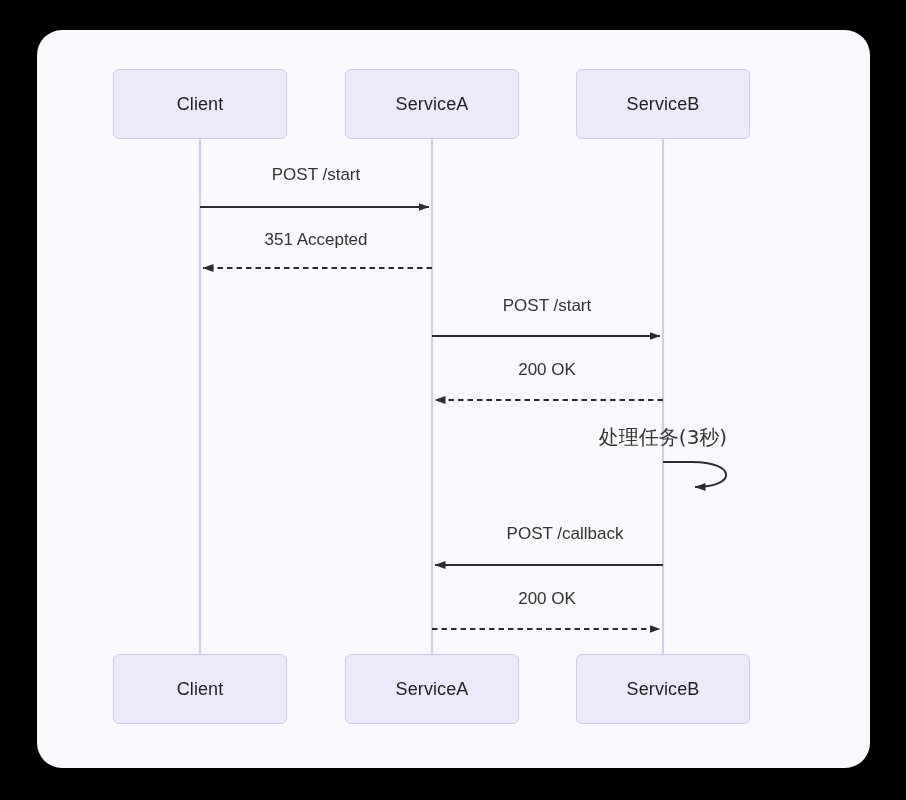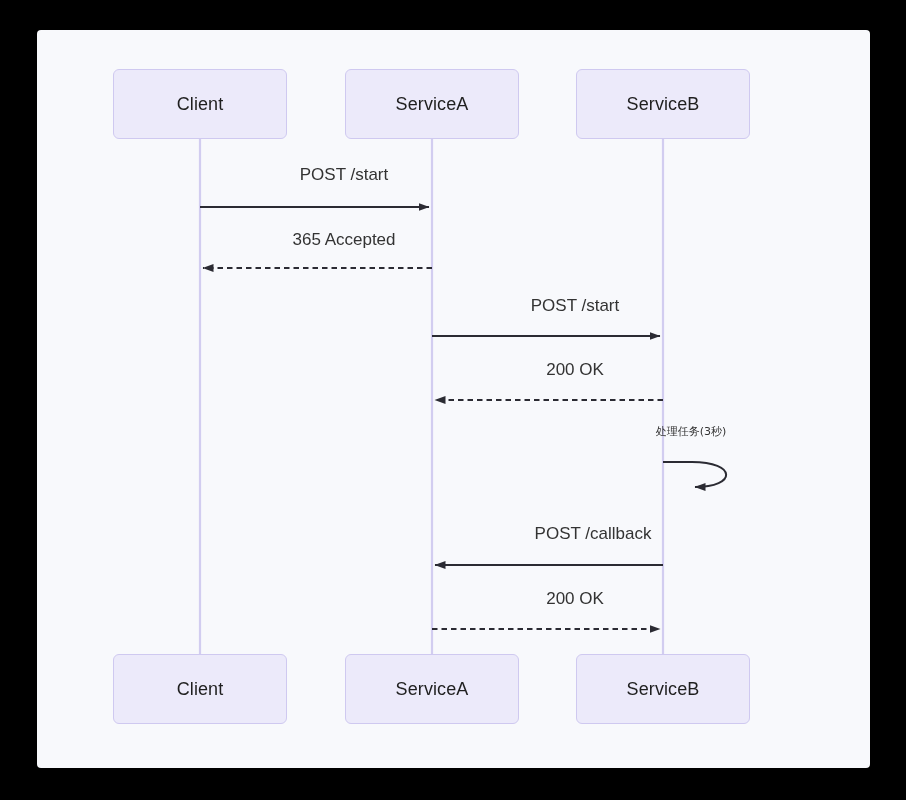--- a/index.html
+++ b/index.html
@@ -17,21 +17,21 @@
     height: 800px;
     background: #000000;
   }
   #card {
     position: absolute;
     left: 37px;
     top: 30px;
     width: 833px;
     height: 738px;
     background: #F8F9FC;
-    border-radius: 4px;
+    border-radius: 25px;
     overflow: hidden;
   }
   #diagram {
     position: absolute;
     left: 0;
     top: 0;
     width: 833px;
     height: 738px;
   }
   .svg-layer {
@@ -57,25 +57,24 @@
     white-space: nowrap;
   }
   .msg-label {
     position: absolute;
     font-size: 17px;
     color: #333333;
     font-family: "Liberation Sans", "DejaVu Sans", sans-serif;
     white-space: nowrap;
     transform: translateX(-50%);
     text-align: center;
-    margin-left: 28px;
   }
   .msg-label.cjk {
     font-family: "DejaVu Sans", "Liberation Sans", sans-serif;
-    font-size: 11px;
+    font-size: 20px;
   }
 </style>
 </head>
 <body>
 
 <div id="root">
   <div id="card">
     <div id="diagram">
 
       <svg class="svg-layer" width="833" height="738" viewBox="0 0 833 738">
@@ -128,21 +127,21 @@
       <div class="participant-box" style="left:308px; top:624px; width:174px; height:70px;">
         <span class="participant-label">ServiceA</span>
       </div>
 
       <div class="participant-box" style="left:539px; top:624px; width:174px; height:70px;">
         <span class="participant-label">ServiceB</span>
       </div>
 
       <div class="msg-label" style="left:279px; top:135px;">POST /start</div>
 
-      <div class="msg-label" style="left:279px; top:200px;">365 Accepted</div>
+      <div class="msg-label" style="left:279px; top:200px;">351 Accepted</div>
 
       <div class="msg-label" style="left:510px; top:266px;">POST /start</div>
 
       <div class="msg-label" style="left:510px; top:330px;">200 OK</div>
 
       <div class="msg-label cjk" style="left:626px; top:394px;">处理任务(3秒)</div>
 
       <div class="msg-label" style="left:528px; top:494px;">POST /callback</div>
 
       <div class="msg-label" style="left:510px; top:559px;">200 OK</div>

